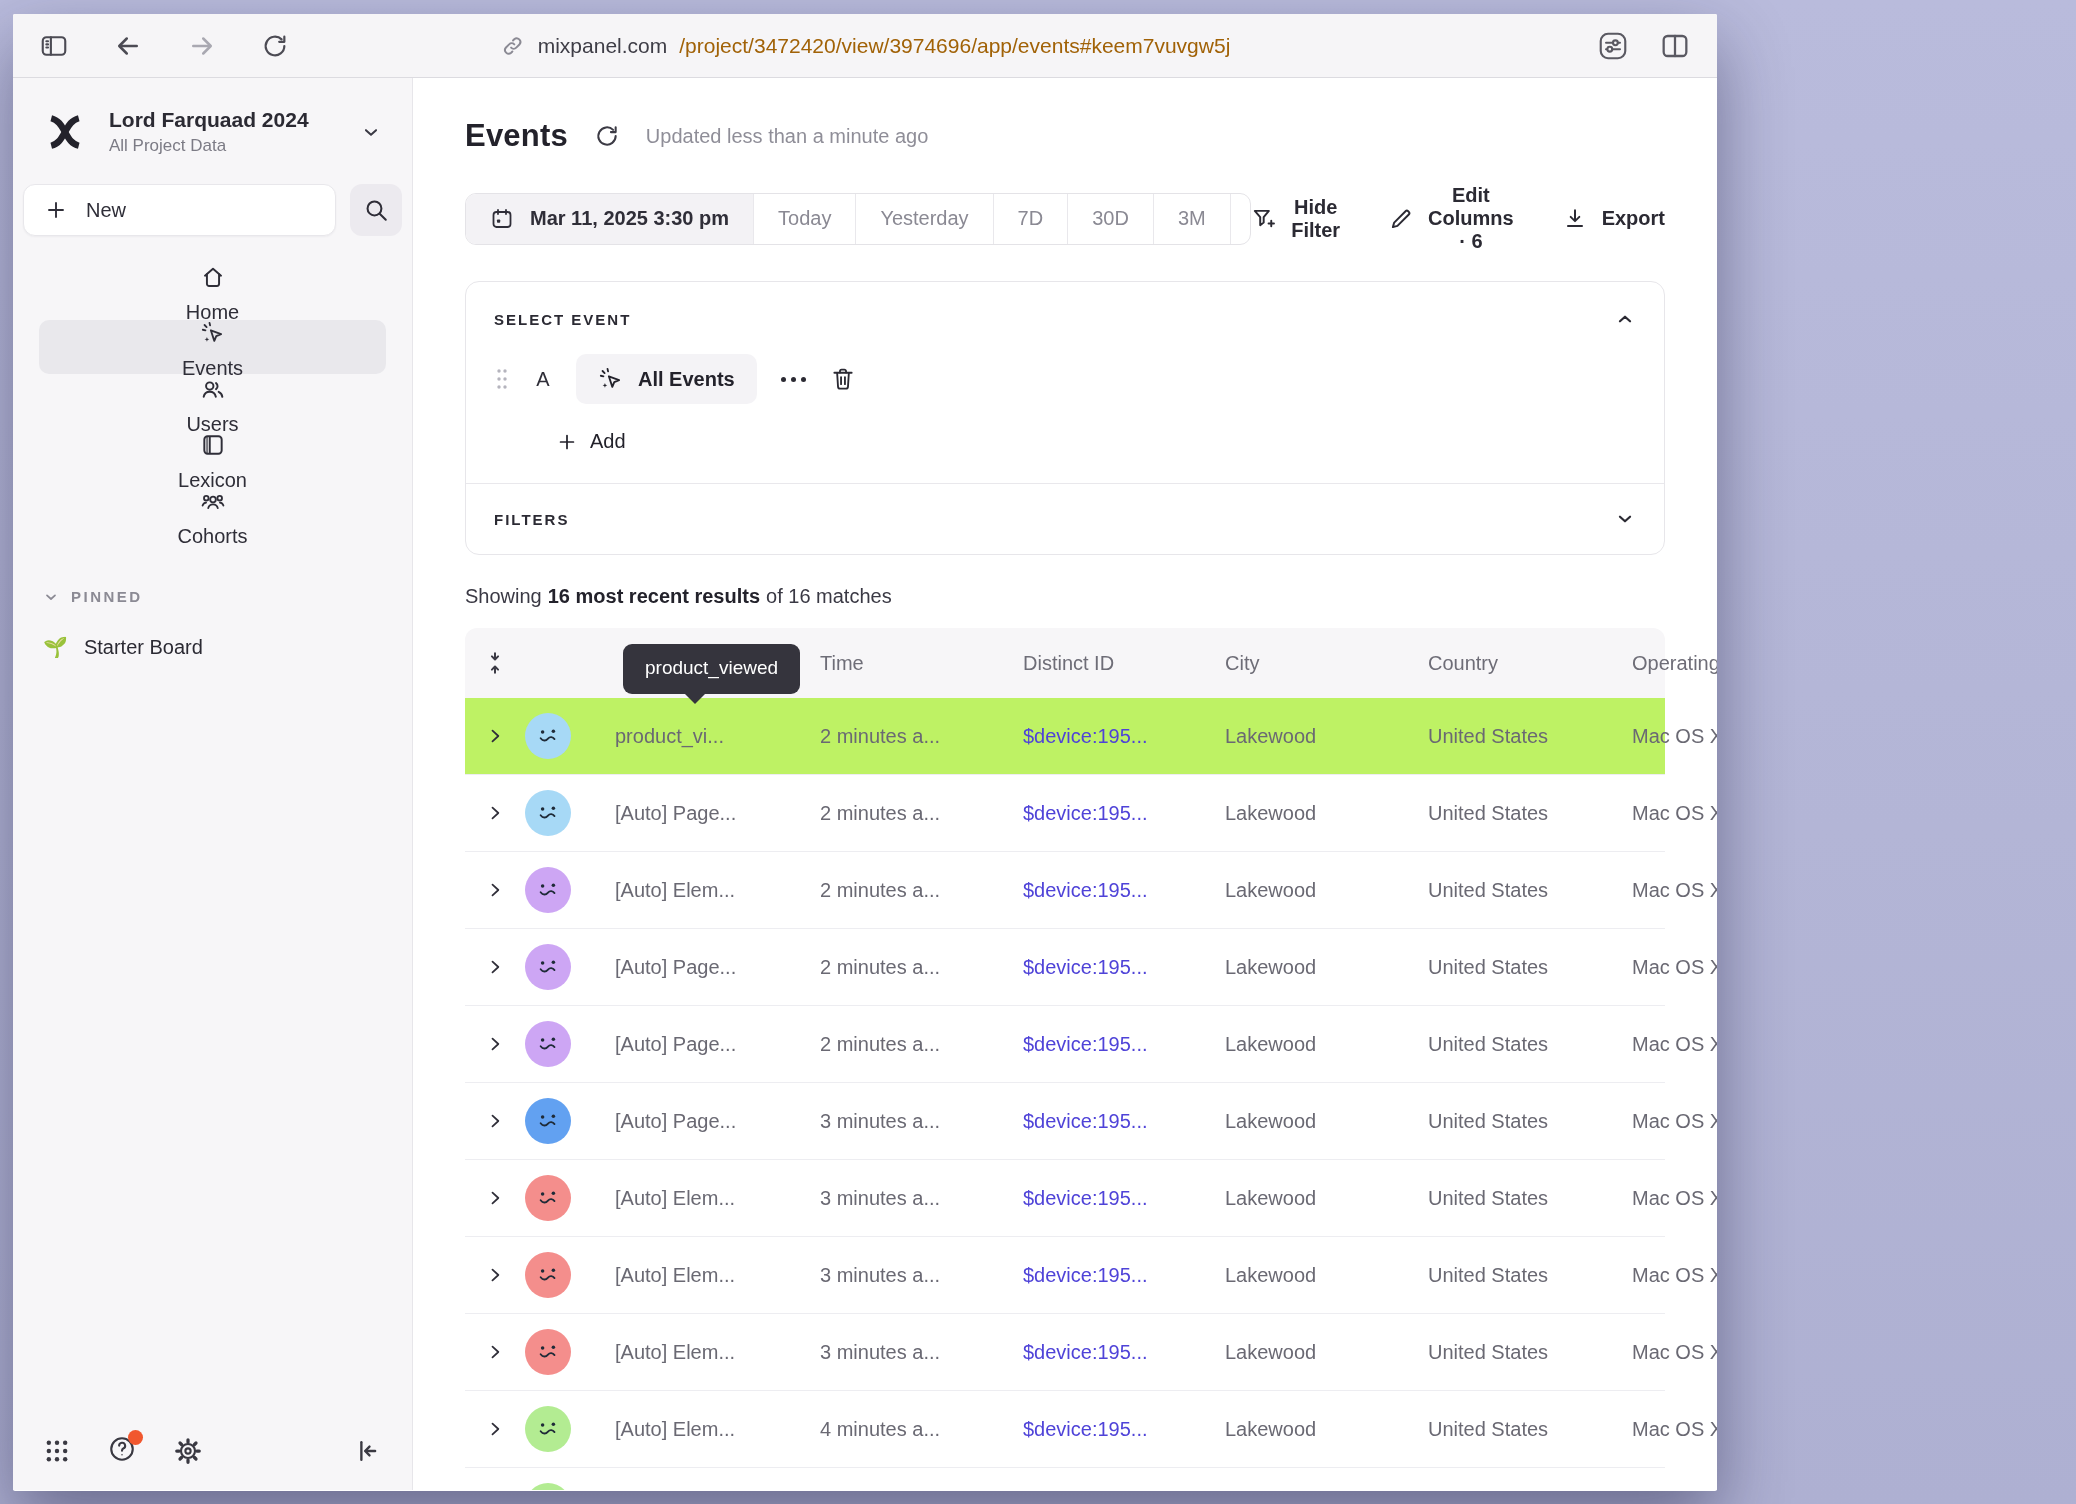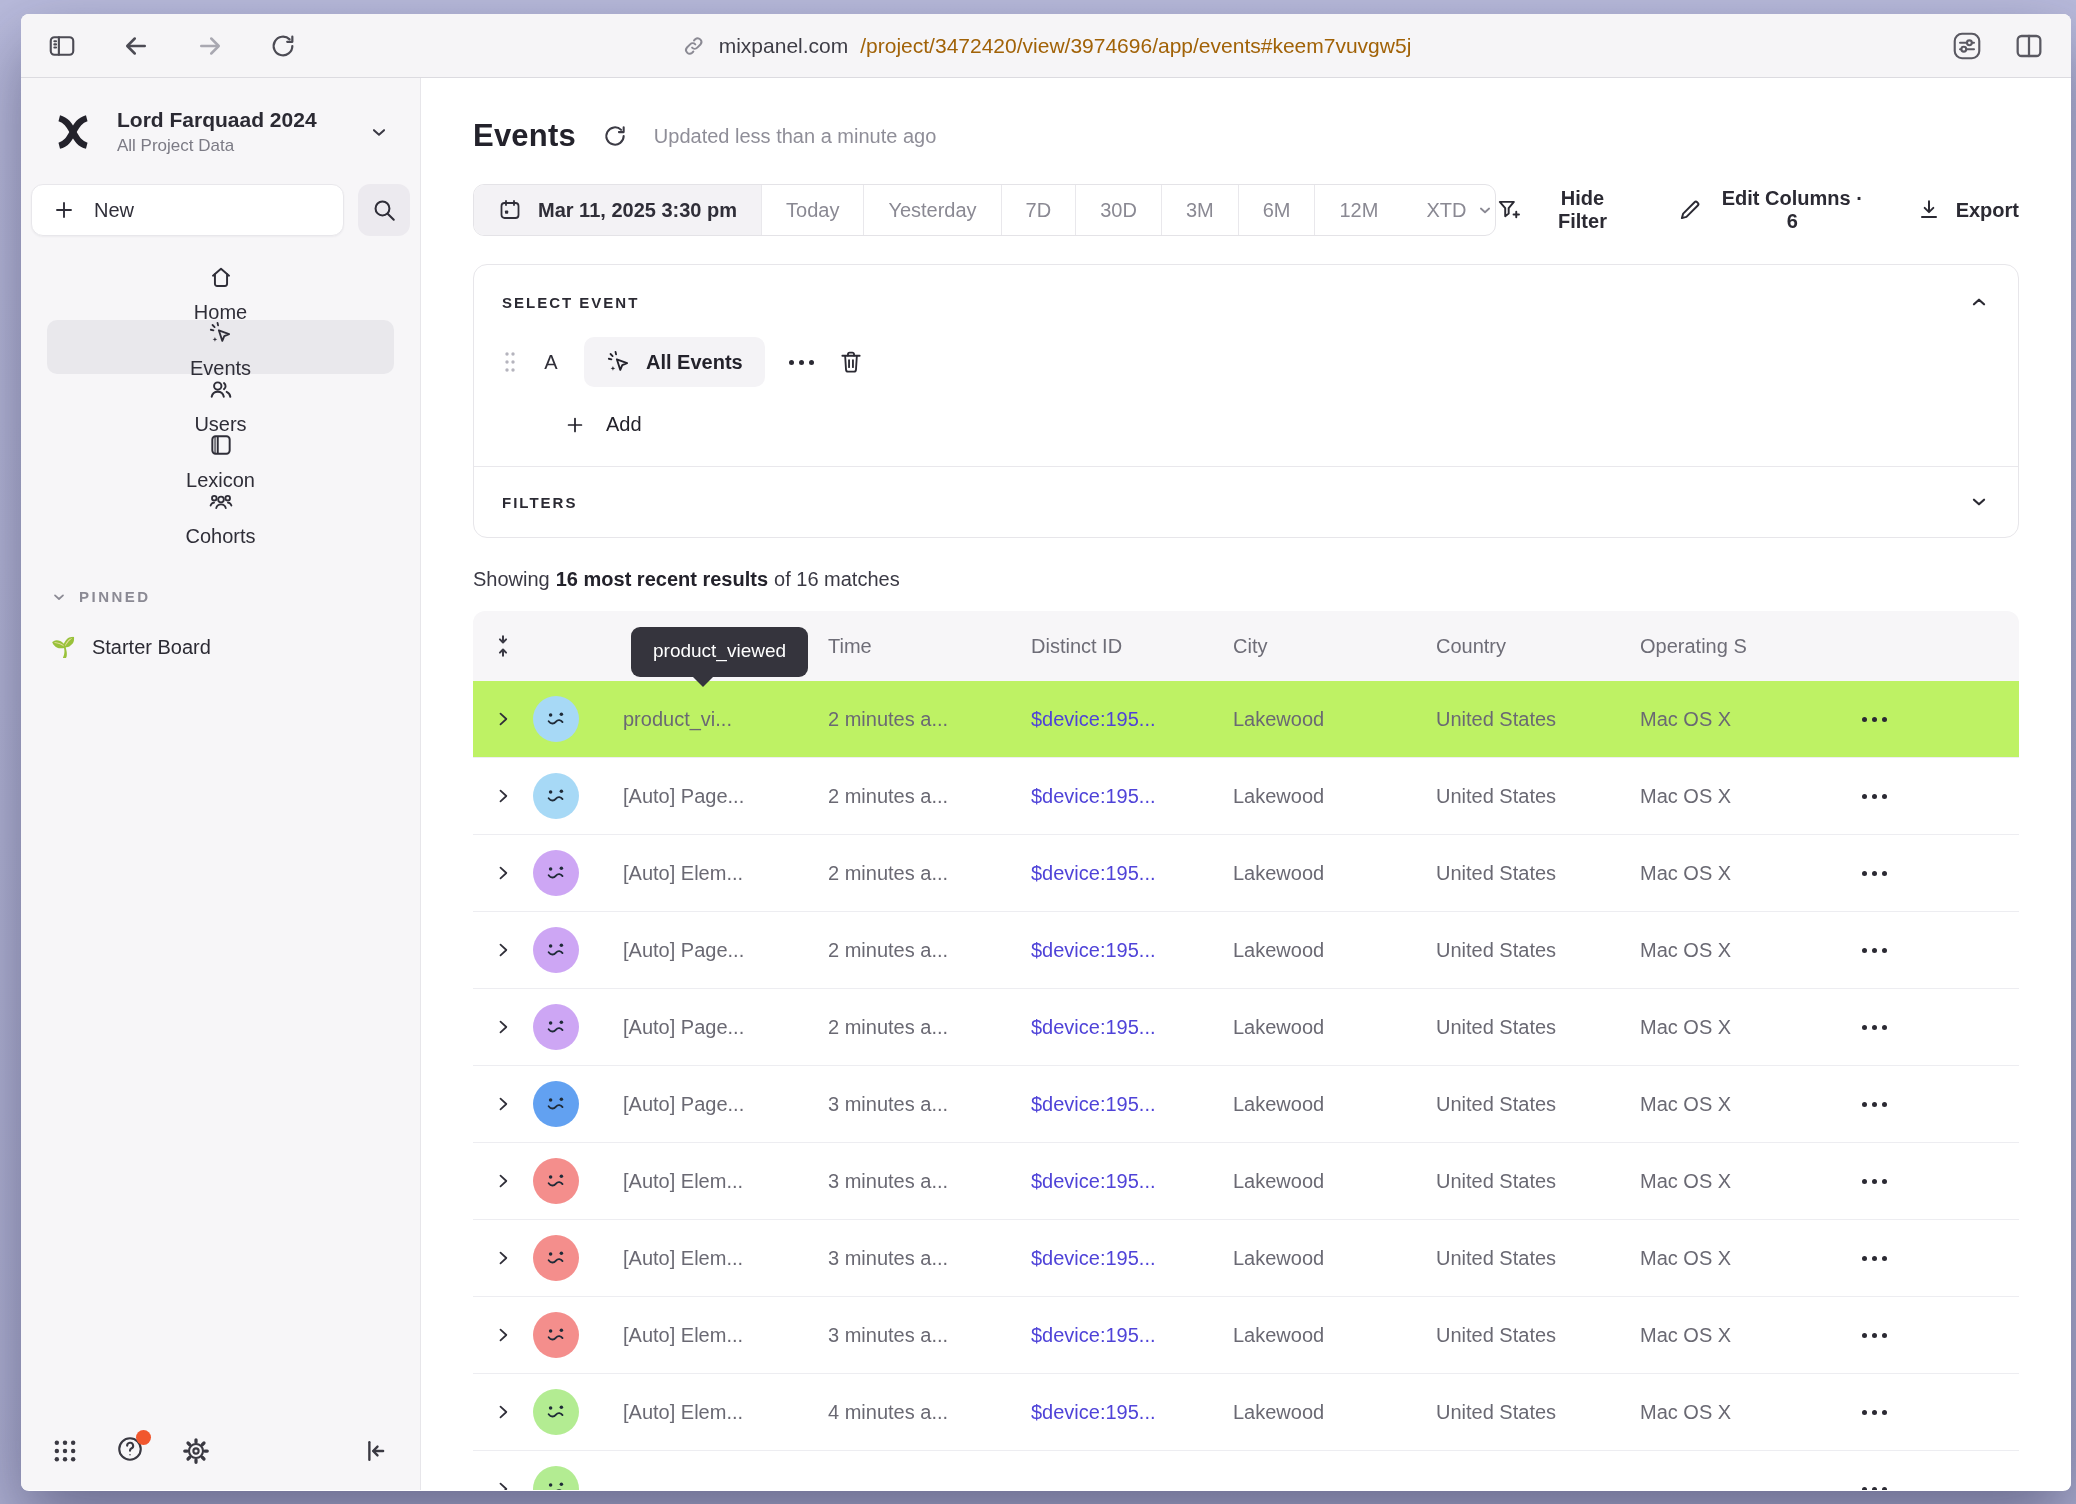--- a/index.html
+++ b/index.html
@@ -6,24 +6,23 @@
   html,body { width:2076px; height:1504px; overflow:hidden; }
   body {
     font-family:"Liberation Sans", sans-serif;
     background:linear-gradient(180deg,#b9bbdc 0%,#b3b5d6 55%,#aeb0d2 100%);
     position:relative; color:#2f2e38;
   }
   svg { display:block; }
 
   
   .window {
-    position:absolute; left:13px; top:14px; width:2050px; height:1477px;
-    background:#fff; border-radius:8px; overflow:hidden;
+    position:absolute; left:13px; top:14px; width:1704px; height:1477px;
+    background:#fff; border-radius:2px; overflow:hidden;
     box-shadow:0 30px 70px rgba(25,25,60,.45), 0 2px 0 rgba(255,255,255,.25) inset;
-    margin-left:8px;
   }
 
   
   .browser-bar {
     height:64px; background:#f6f5f7; border-bottom:1px solid #dcdbe0;
     display:flex; align-items:center; padding:0 26px; position:relative;
   }
   .browser-left { display:flex; align-items:center; gap:44px; color:#4c4b54; }
   .browser-left .fwd { color:#a9a8b1; }
   .urlbox {
@@ -119,21 +118,21 @@
   .qc-chev { margin-left:auto; color:#2b2a33; }
   .event-row { margin-top:24px; display:flex; align-items:center; gap:24px; }
   .drag { color:#b5b4bd; }
   .row-letter { font-size:20px; color:#2f2e38; width:18px; text-align:center; }
   .chip {
     display:flex; align-items:center; gap:14px; background:#f4f3f6; border:none;
     border-radius:10px; padding:12px 22px; font-size:20px; font-weight:600; color:#23222b; cursor:pointer;
   }
   .more-dots { display:flex; gap:5px; }
   .more-dots i { width:5px; height:5px; border-radius:50%; background:#2b2a33; }
-  .add-btn { margin-top:26px; margin-left:62px; display:flex; align-items:center; gap:20px;
+  .add-btn { margin-top:26px; margin-left:62px; display:flex; align-items:center; gap:12px;
     font-size:20px; font-weight:500; color:#23222b; background:none; border:none; cursor:pointer; }
   .qc-divider { border-top:1px solid #e9e8ec; }
   .qc-section2 { padding:24px 28px; display:flex; align-items:center; }
 
   
   .showing { margin-top:30px; font-size:20px; color:#3a3944; }
   .showing b { font-weight:700; color:#23222b; margin:0 6px; }
 
   .table-wrap { margin-top:20px; position:relative; }
   .grid-row {

